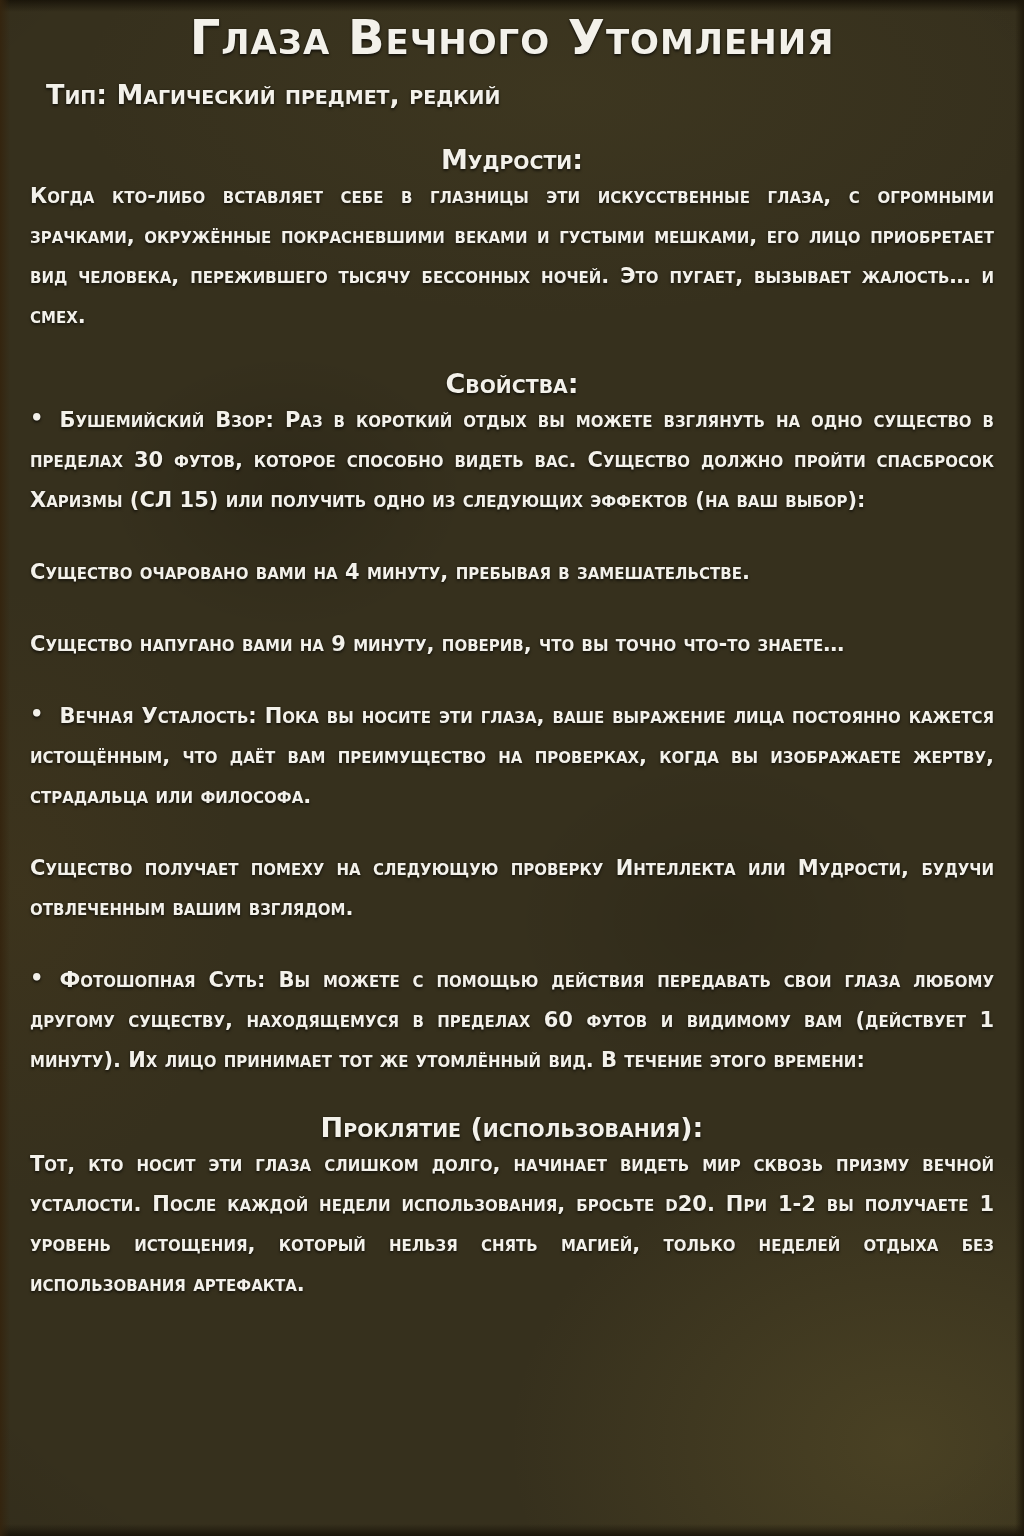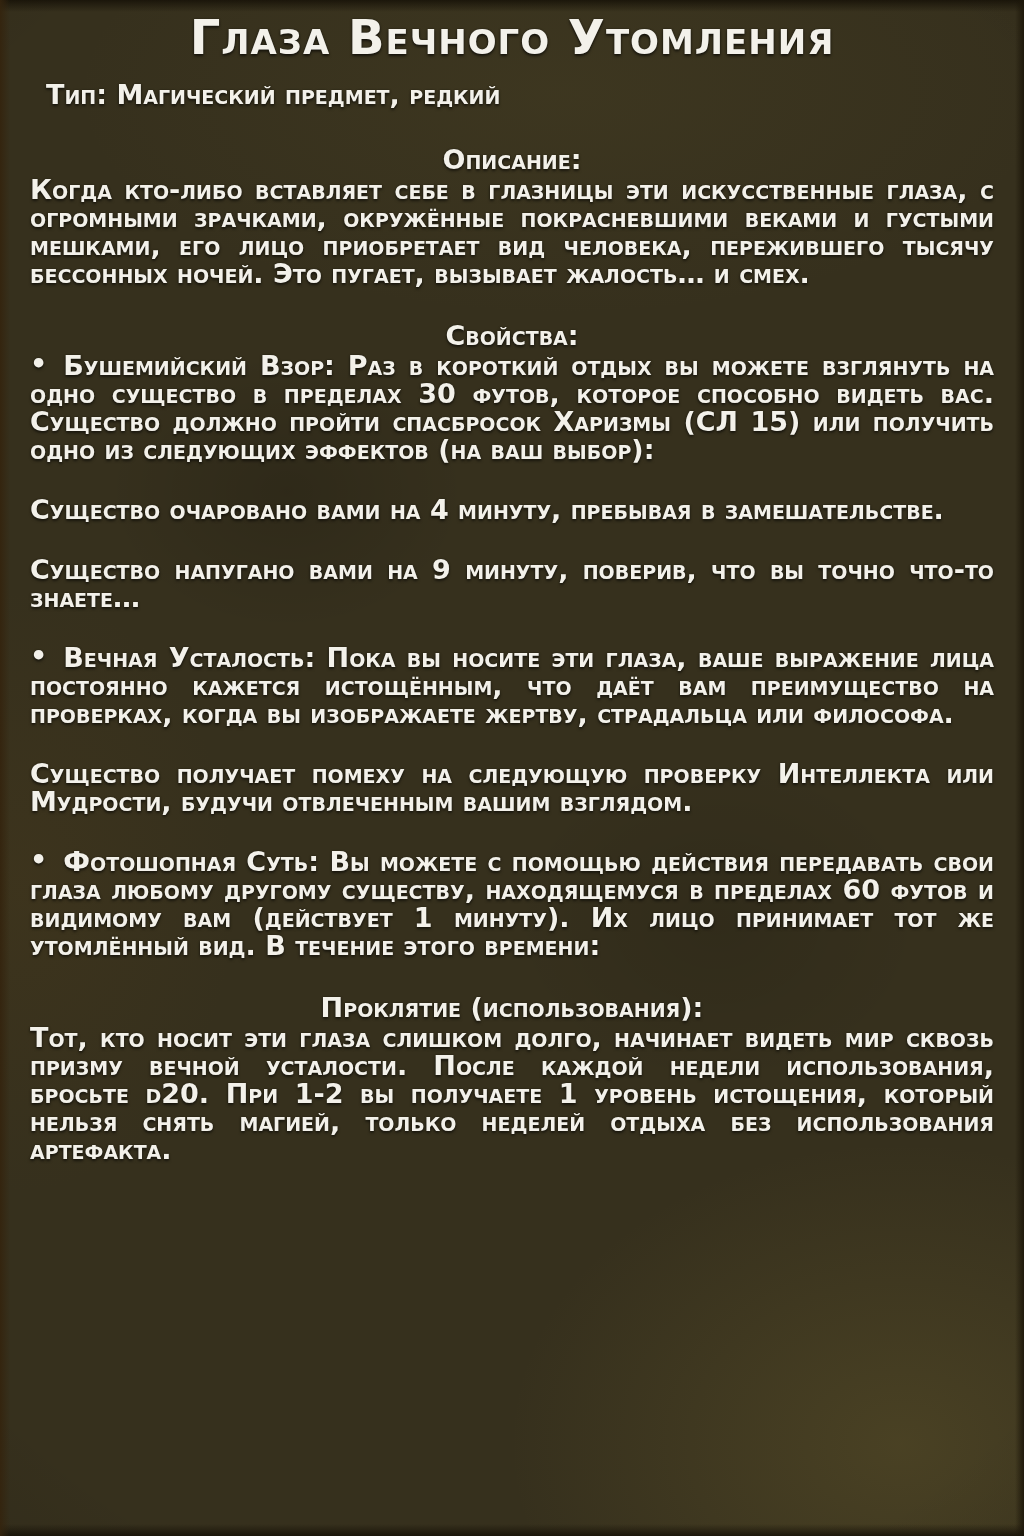--- a/index.html
+++ b/index.html
@@ -50,22 +50,22 @@
   }
   h2 {
     margin: 32px 0 0 0;
     font-size: 27px;
     line-height: 32px;
     text-align: center;
     font-weight: 700;
   }
   p {
     margin: 32px 0 0 0;
-    font-size: 27px;
-    line-height: 28px;
+    font-size: 21px;
+    line-height: 40px;
     text-align: justify;
     text-justify: inter-word;
   }
   h2 + p {
     margin-top: 0;
   }
   p, h2, .type-line {
     text-shadow: 0 2px 3px rgba(0,0,0,0.55), 0 0 2px rgba(0,0,0,0.4);
   }
   .dot {
@@ -76,21 +76,21 @@
 </style>
 </head>
 <body>
 
 <main class="page">
 
   <h1 class="title">Глаза Вечного Утомления</h1>
 
   <p class="type-line">Тип: Магический предмет, редкий</p>
 
-  <h2>Описание:</h2>
+  <h2>Мудрости:</h2>
   <p>Когда кто-либо вставляет себе в глазницы эти искусственные глаза, с огромными зрачками, окружённые покрасневшими веками и густыми мешками, его лицо приобретает вид человека, пережившего тысячу бессонных ночей. Это пугает, вызывает жалость… и смех.</p>
 
   <h2>Свойства:</h2>
 
   <p><span class="dot">•</span><span>Бушемийский Взор: Раз в короткий отдых вы можете взглянуть на одно существо в пределах 30 футов, которое способно видеть вас. Существо должно пройти спасбросок Харизмы (СЛ 15) или получить одно из следующих эффектов (на ваш выбор):</span></p>
 
   <p>Существо очаровано вами на 4 минуту, пребывая в замешательстве.</p>
 
   <p>Существо напугано вами на 9 минуту, поверив, что вы точно что-то знаете…</p>
 

